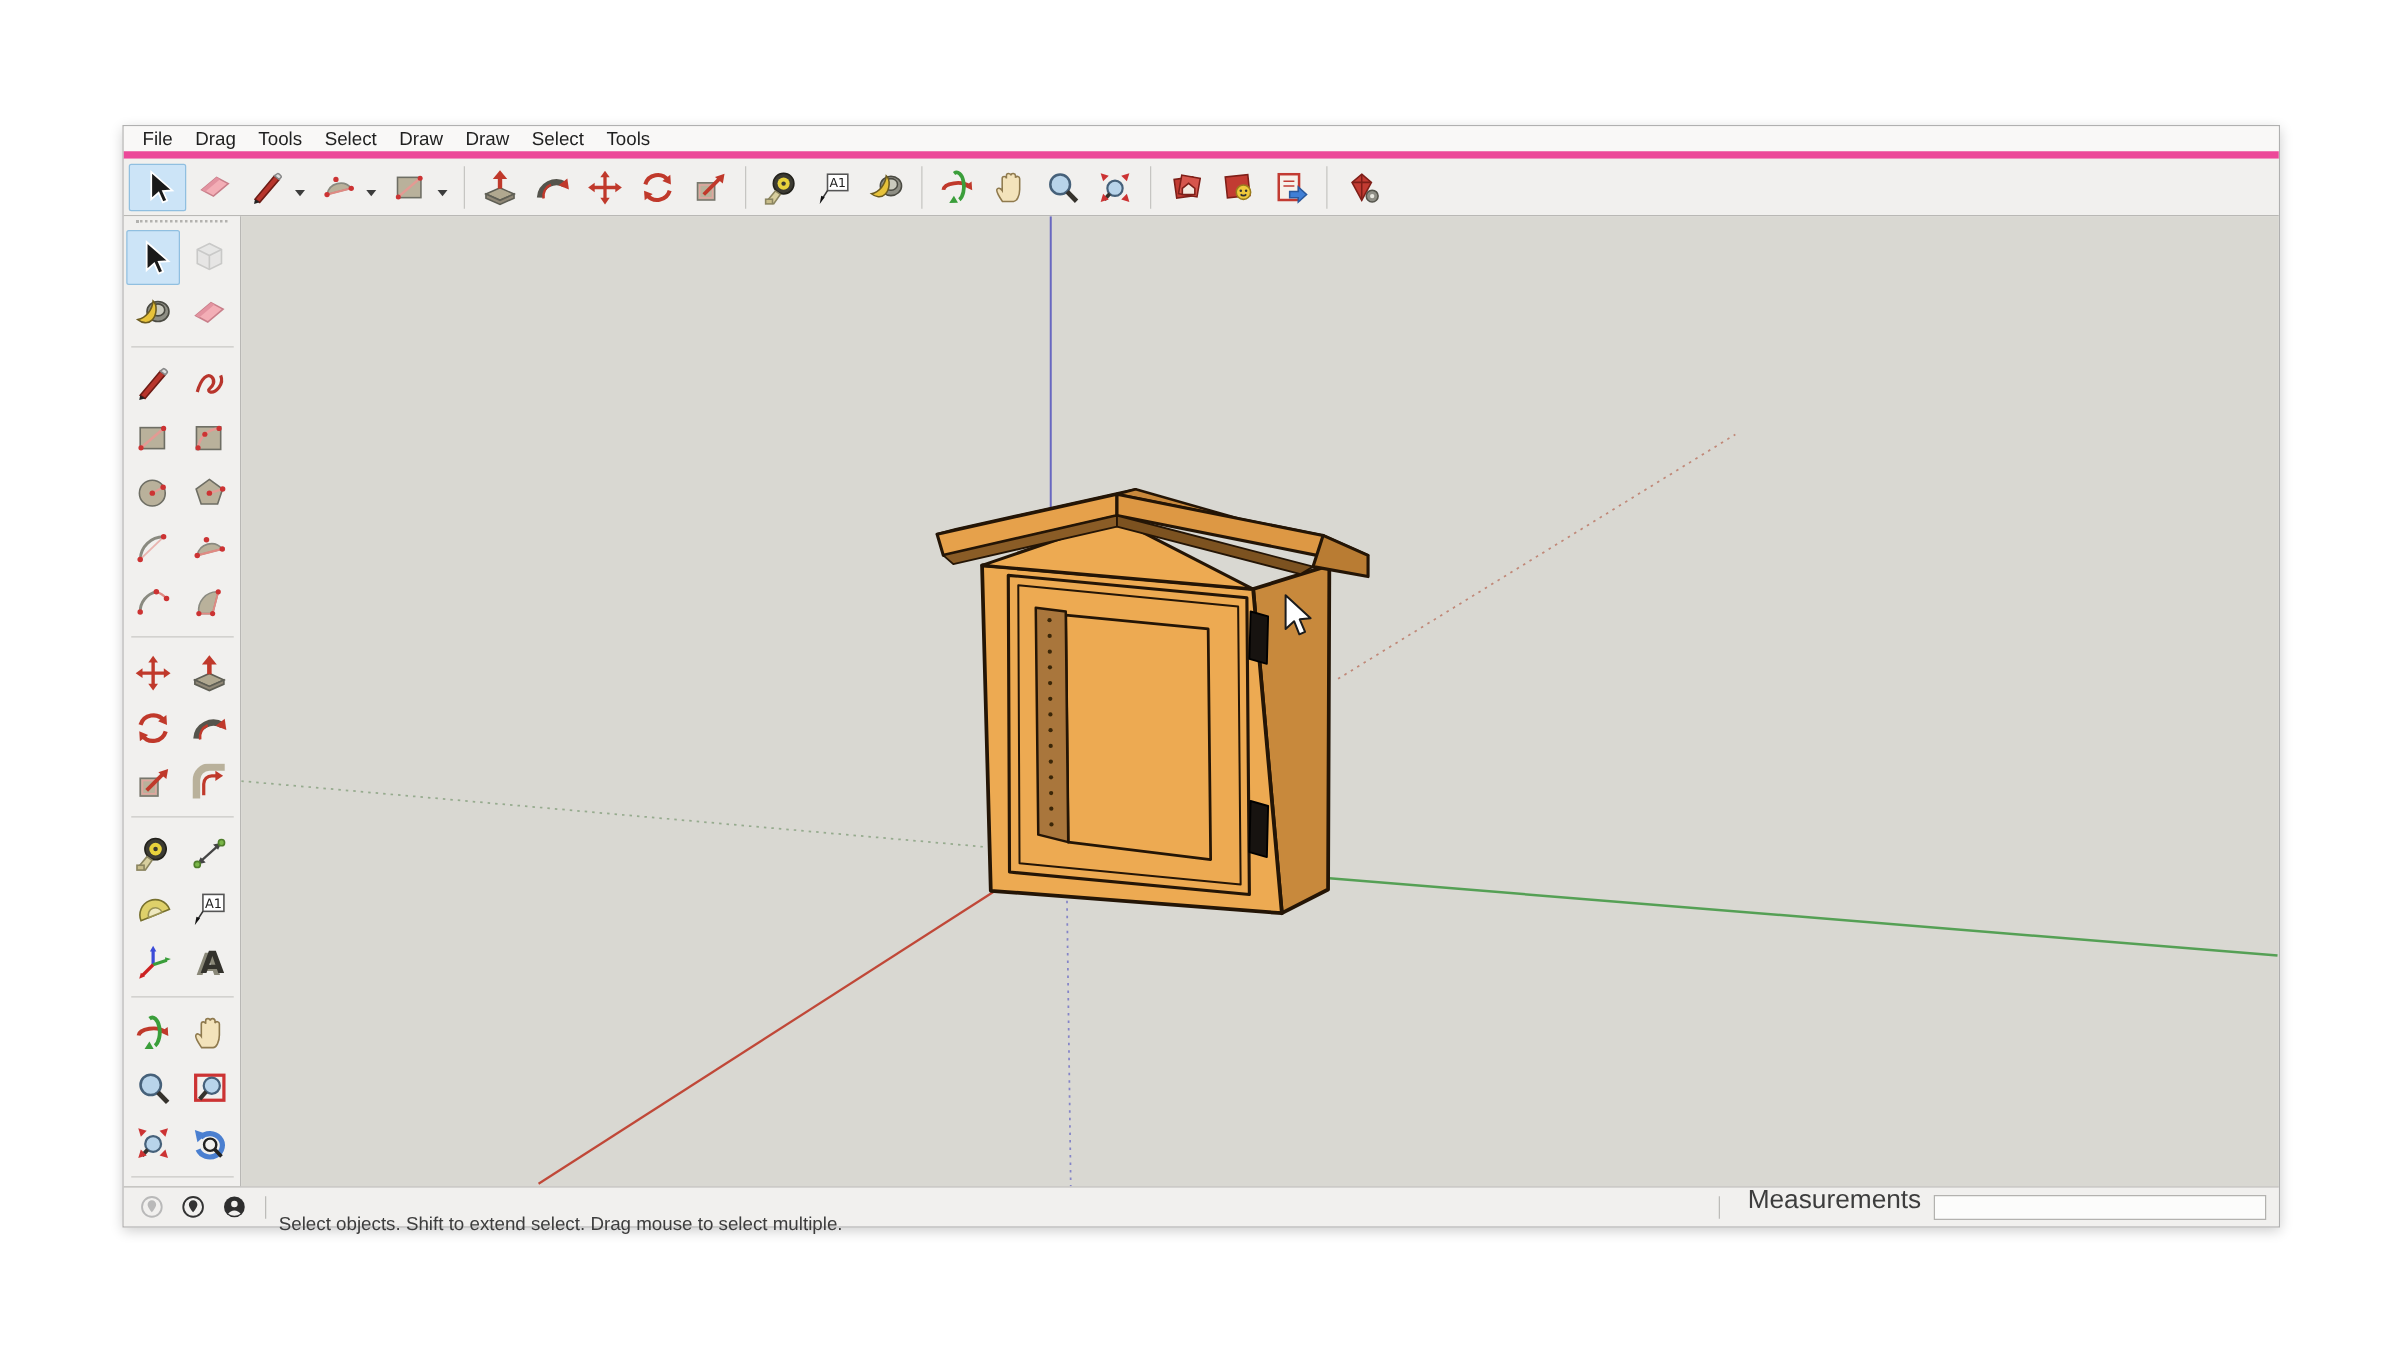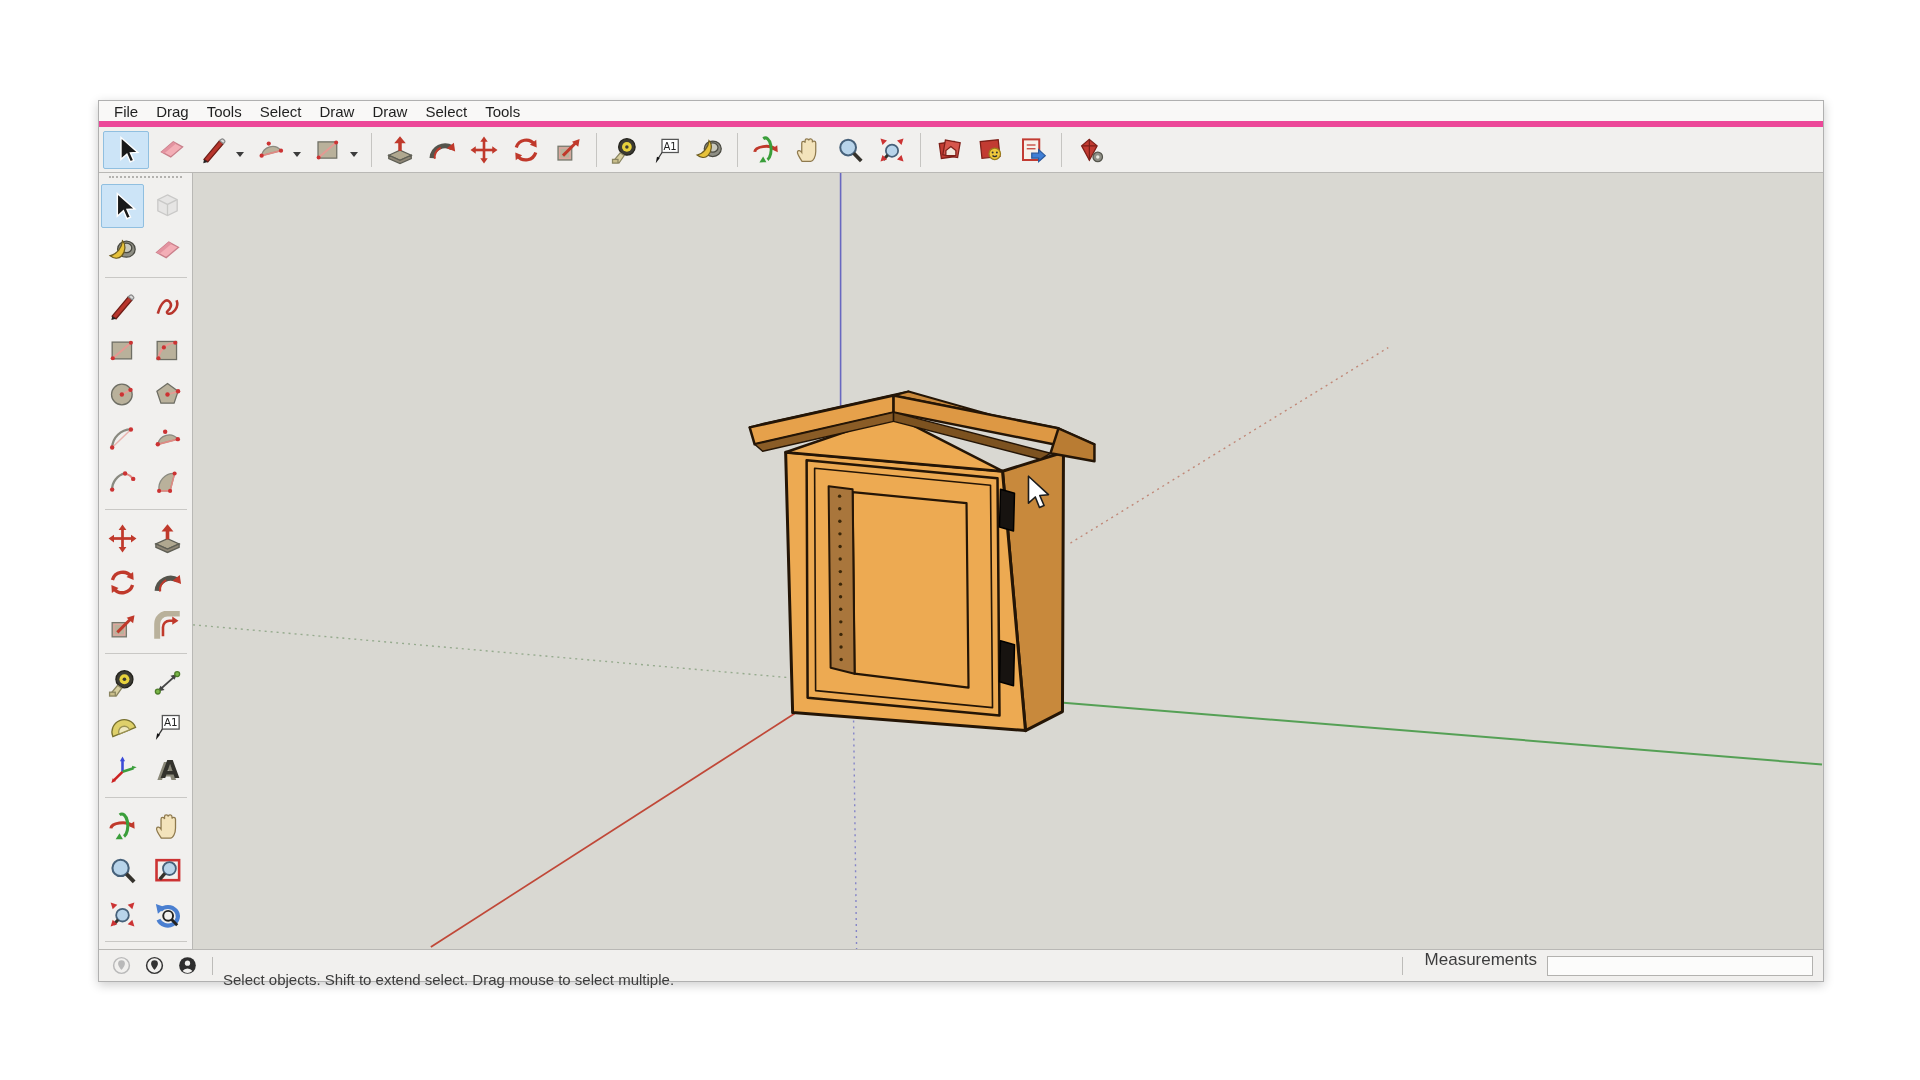--- a/index.html
+++ b/index.html
@@ -46,21 +46,21 @@
 
   
   .statusbar { height:32px; background:#f1f0ee; border-top:1px solid #b9b8b5;
                display:flex; align-items:center; padding:0 10px; flex:0 0 auto; }
   .sbtn { width:24px; height:24px; margin-right:9px; display:flex; align-items:center;
           justify-content:center; }
   .sbtn svg { width:21px; height:21px; }
   .ssep { width:1px; height:18px; background:#bdbcb9; margin:0 10px 0 4px; }
   .status-msg { font-size:15px; color:#3d3d3d;margin-top:28px; }
   .status-right { margin-left:auto; display:flex; align-items:center; }
-  .meas-label { font-size:17px; color:#3d3d3d; margin:0 10px 11px 12px; }
+  .meas-label { font-size:21px; color:#3d3d3d; margin:0 10px 11px 12px; }
   .meas-input { width:266px; height:20px; border:1px solid #b3b2af; background:#fcfcfb;
                 font-size:13px; padding:0 4px; color:#333; }
 </style>
 </head>
 <body>
 
 <div class="app-window">
 
   <div class="menubar">
       <span class="menu-item">File</span>

